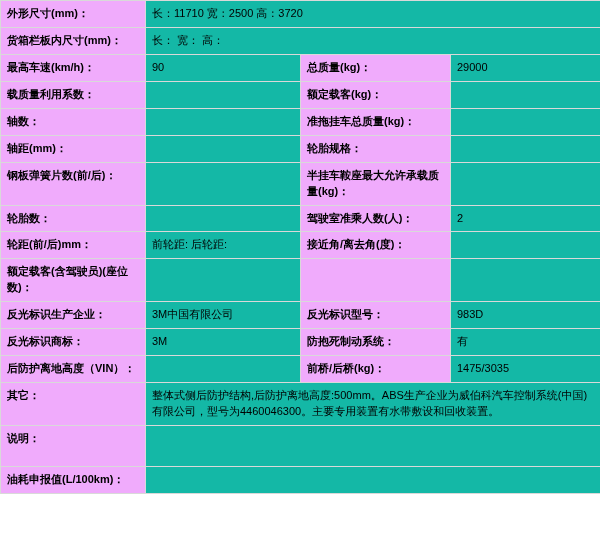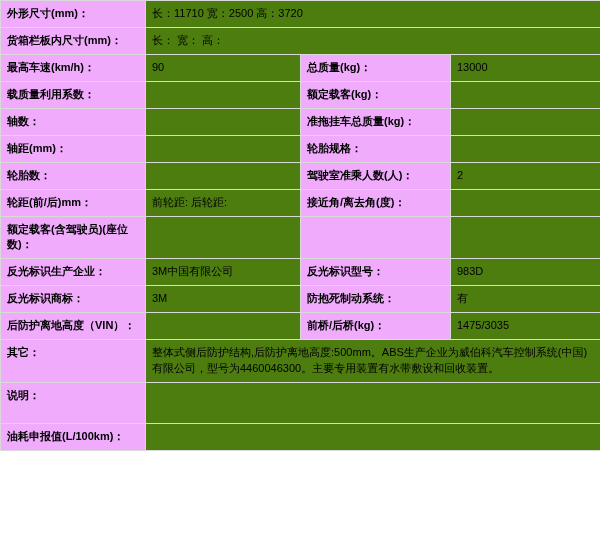--- a/index.html
+++ b/index.html
@@ -26,21 +26,21 @@
     vertical-align: top;
     line-height: 1.45;
     word-break: break-all;
   }
   td.lbl {
     background: #f0abfc;
     font-weight: bold;
     color: #000;
   }
   td.val {
-    background: #4d7c0f;
+    background: #14b8a6;
   }
   .col-a { width: 145px; }
   .col-b { width: 155px; }
   .col-c { width: 150px; }
   .col-d { width: 150px; }
   .tall { height: 30px; margin-left: 18px; }
 </style>
 </head>
 <body>
 
@@ -57,38 +57,44 @@
       <td class="val" colspan="3">长：11710 宽：2500 高：3720</td>
     </tr>
     <tr>
       <td class="lbl">货箱栏板内尺寸(mm)：</td>
       <td class="val" colspan="3">长： 宽： 高：</td>
     </tr>
     <tr>
       <td class="lbl">最高车速(km/h)：</td>
       <td class="val">90</td>
       <td class="lbl">总质量(kg)：</td>
-      <td class="val">13000</td>
+      <td class="val">29000</td>
     </tr>
     <tr>
       <td class="lbl">载质量利用系数：</td>
       <td class="val"></td>
       <td class="lbl">额定载客(kg)：</td>
       <td class="val"></td>
     </tr>
     <tr>
       <td class="lbl">轴数：</td>
       <td class="val"></td>
       <td class="lbl">准拖挂车总质量(kg)：</td>
       <td class="val"></td>
     </tr>
     <tr>
       <td class="lbl">轴距(mm)：</td>
       <td class="val"></td>
       <td class="lbl">轮胎规格：</td>
+      <td class="val"></td>
+    </tr>
+    <tr>
+      <td class="lbl">钢板弹簧片数(前/后)：</td>
+      <td class="val"></td>
+      <td class="lbl">半挂车鞍座最大允许承载质量(kg)：</td>
       <td class="val"></td>
     </tr>
     <tr>
       <td class="lbl">轮胎数：</td>
       <td class="val"></td>
       <td class="lbl">驾驶室准乘人数(人)：</td>
       <td class="val">2</td>
     </tr>
     <tr>
       <td class="lbl">轮距(前/后)mm：</td>

